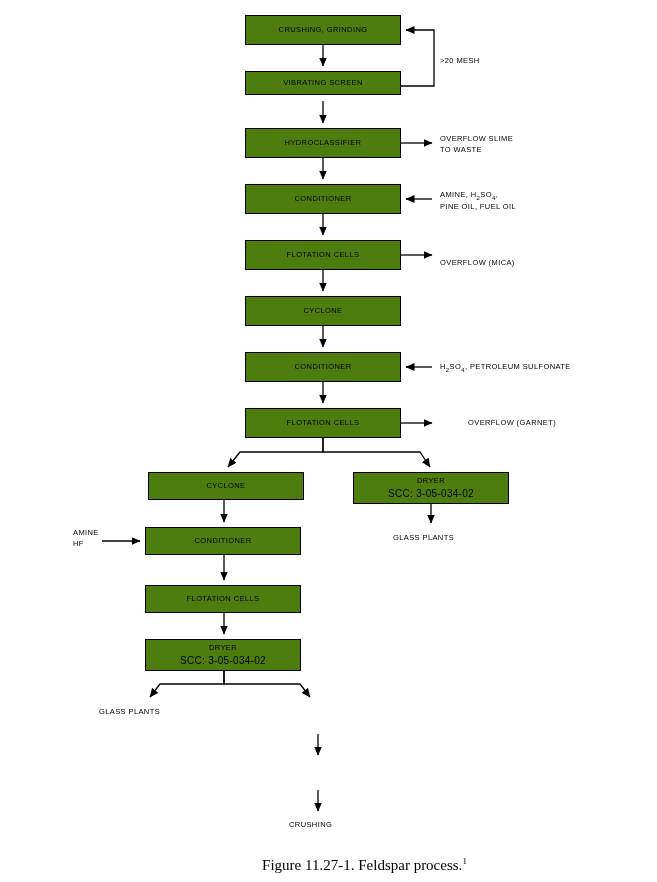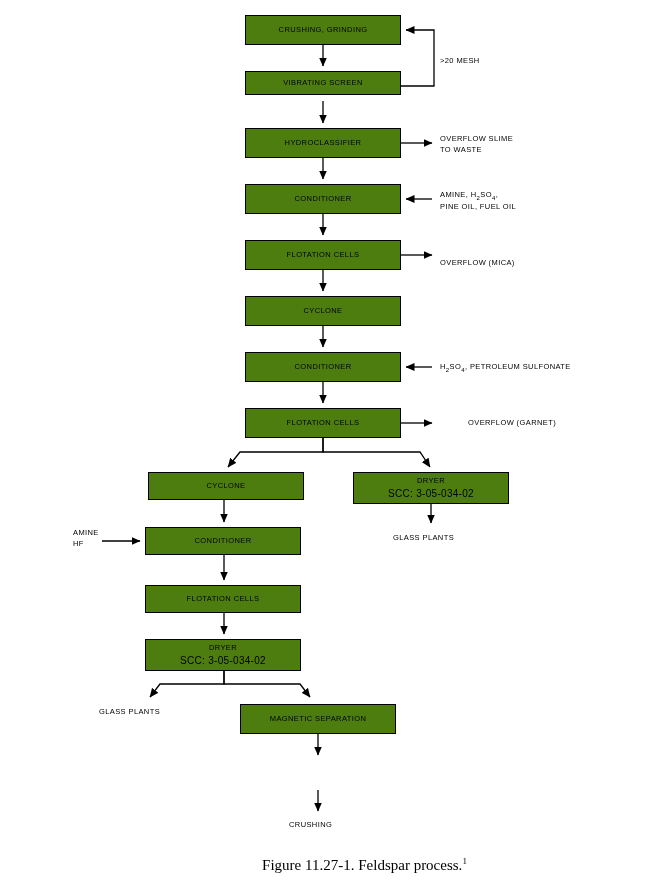--- a/index.html
+++ b/index.html
@@ -147,23 +147,20 @@
   <div class="box" style="left:145px;top:527px;width:156px;height:28px;">
     <span>CONDITIONER</span>
   </div>
   <div class="box" style="left:145px;top:585px;width:156px;height:28px;">
     <span>FLOTATION CELLS</span>
   </div>
   <div class="box" style="left:145px;top:639px;width:156px;height:32px;">
     <span>DRYER</span>
     <span class="l2">SCC:  3-05-034-02</span>
   </div>
-  <div class="box" style="left:240px;top:704px;width:156px;height:30px;">
-    <span>MAGNETIC SEPARATION</span>
-  </div>
 
   <div class="lbl" style="left:440px;top:56px;">&gt;20 MESH</div>
   <div class="lbl" style="left:440px;top:134px;">OVERFLOW SLIME<br>TO WASTE</div>
   <div class="lbl" style="left:440px;top:190px;">AMINE, H<sub>2</sub>SO<sub>4</sub>,<br>PINE OIL, FUEL OIL</div>
   <div class="lbl" style="left:440px;top:250px;margin-top:8px;">OVERFLOW (MICA)</div>
   <div class="lbl" style="left:440px;top:362px;">H<sub>2</sub>SO<sub>4</sub>, PETROLEUM SULFONATE</div>
   <div class="lbl" style="left:440px;top:418px;margin-left:28px;">OVERFLOW (GARNET)</div>
   <div class="lbl center" style="left:393px;top:533px;">GLASS PLANTS</div>
   <div class="lbl" style="left:73px;top:528px;">AMINE<br>HF</div>
   <div class="lbl" style="left:99px;top:707px;">GLASS PLANTS</div>

